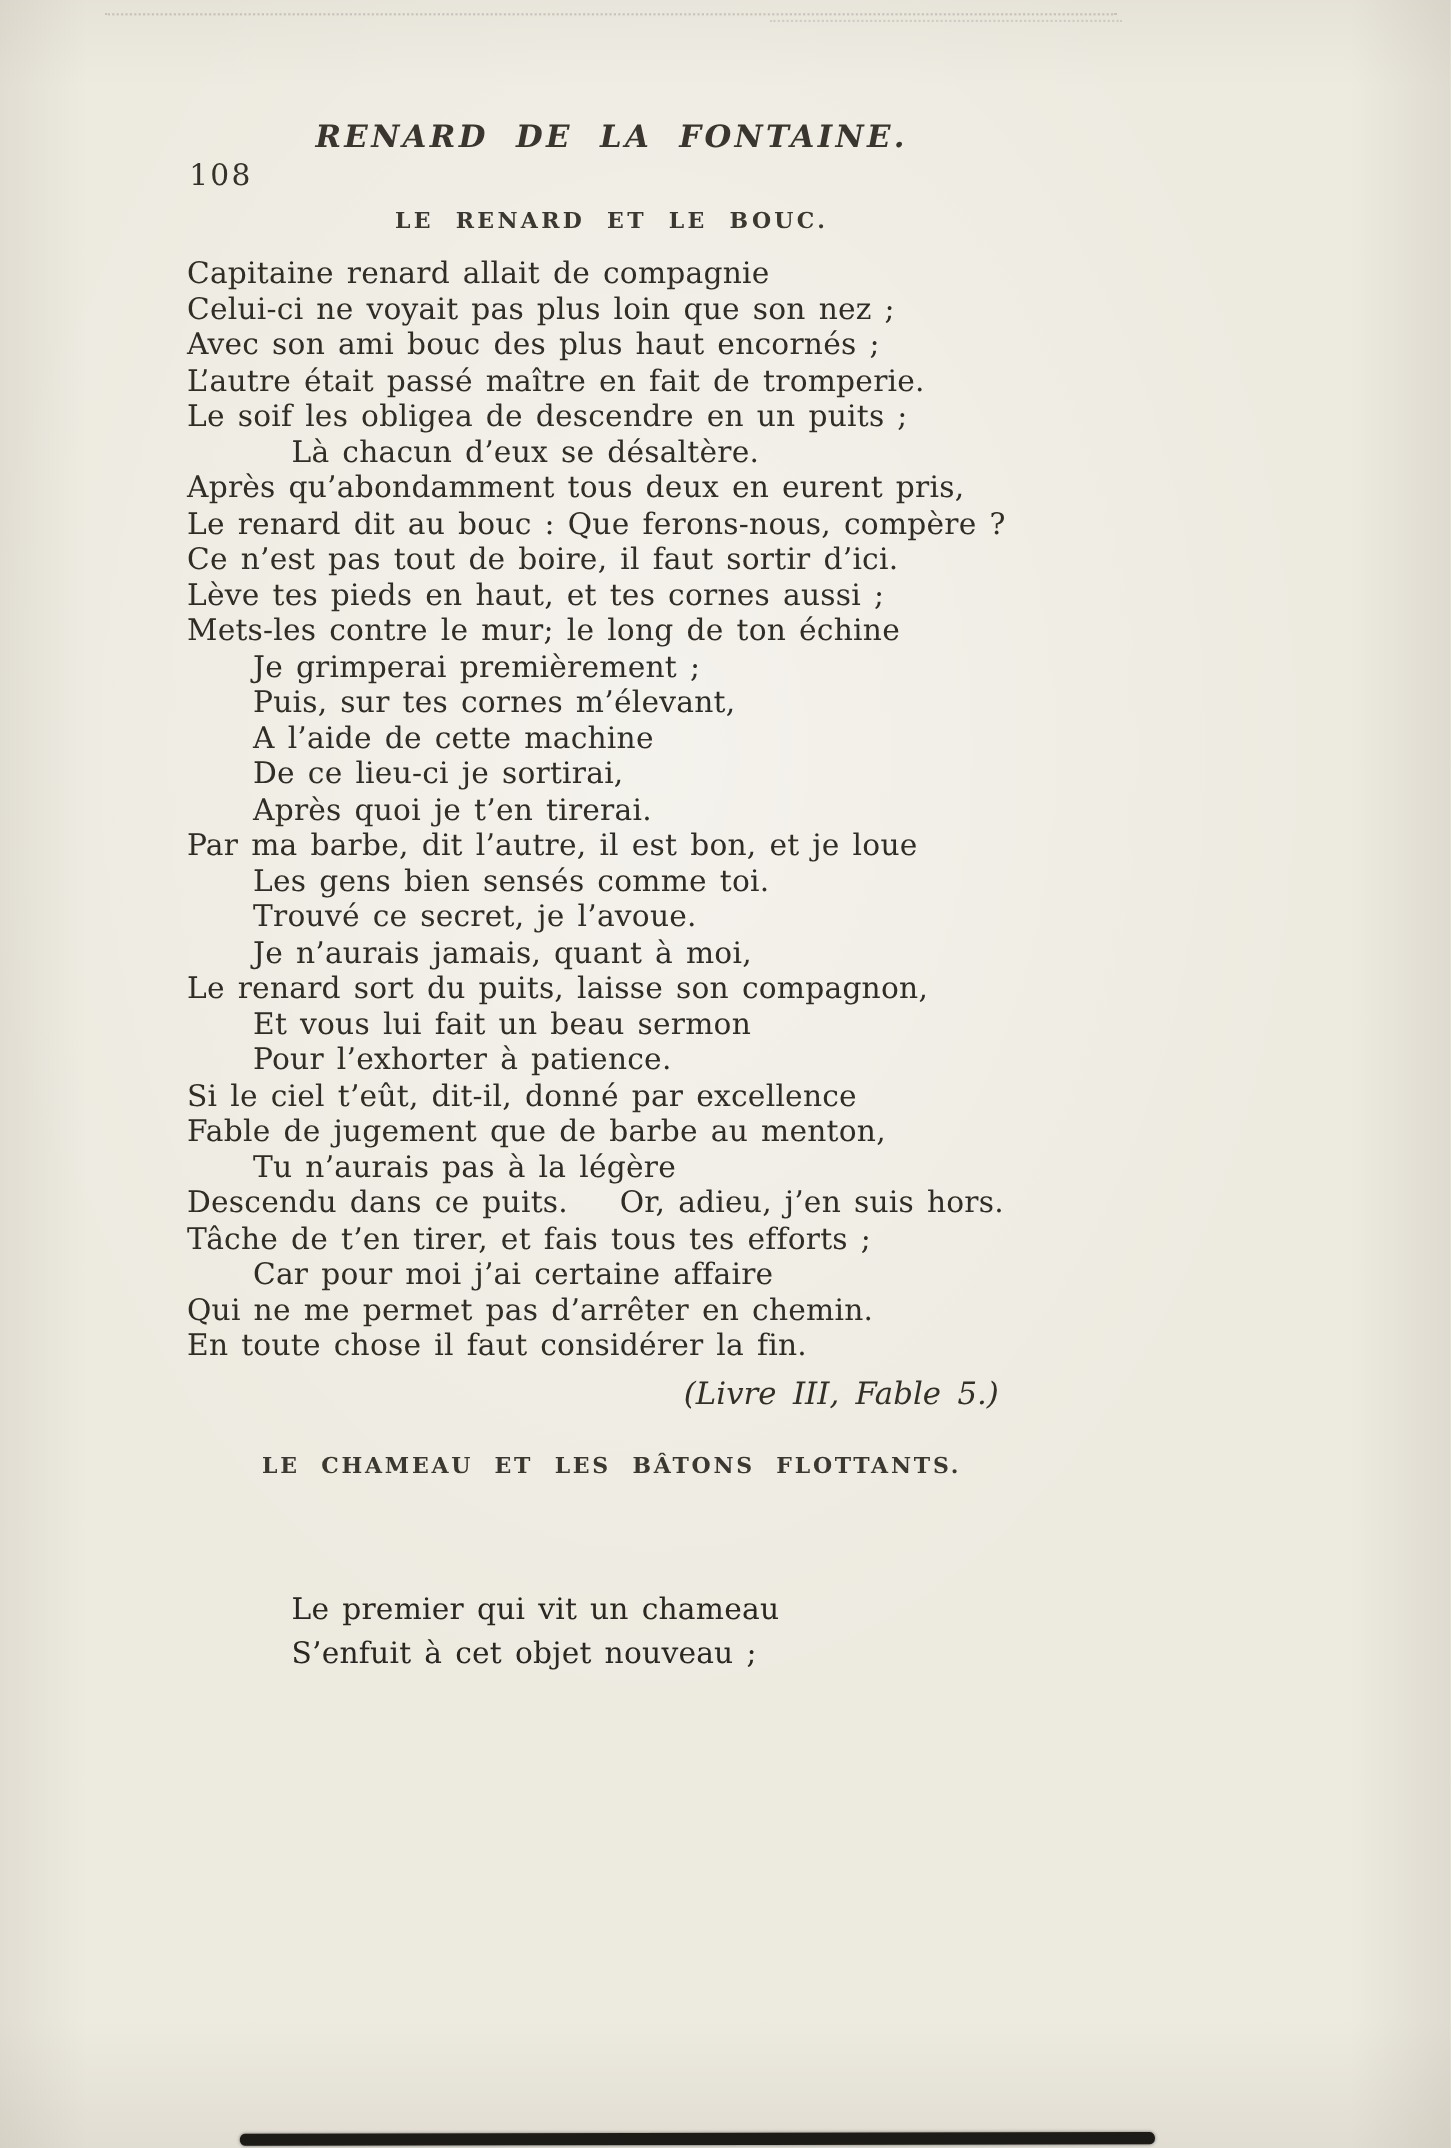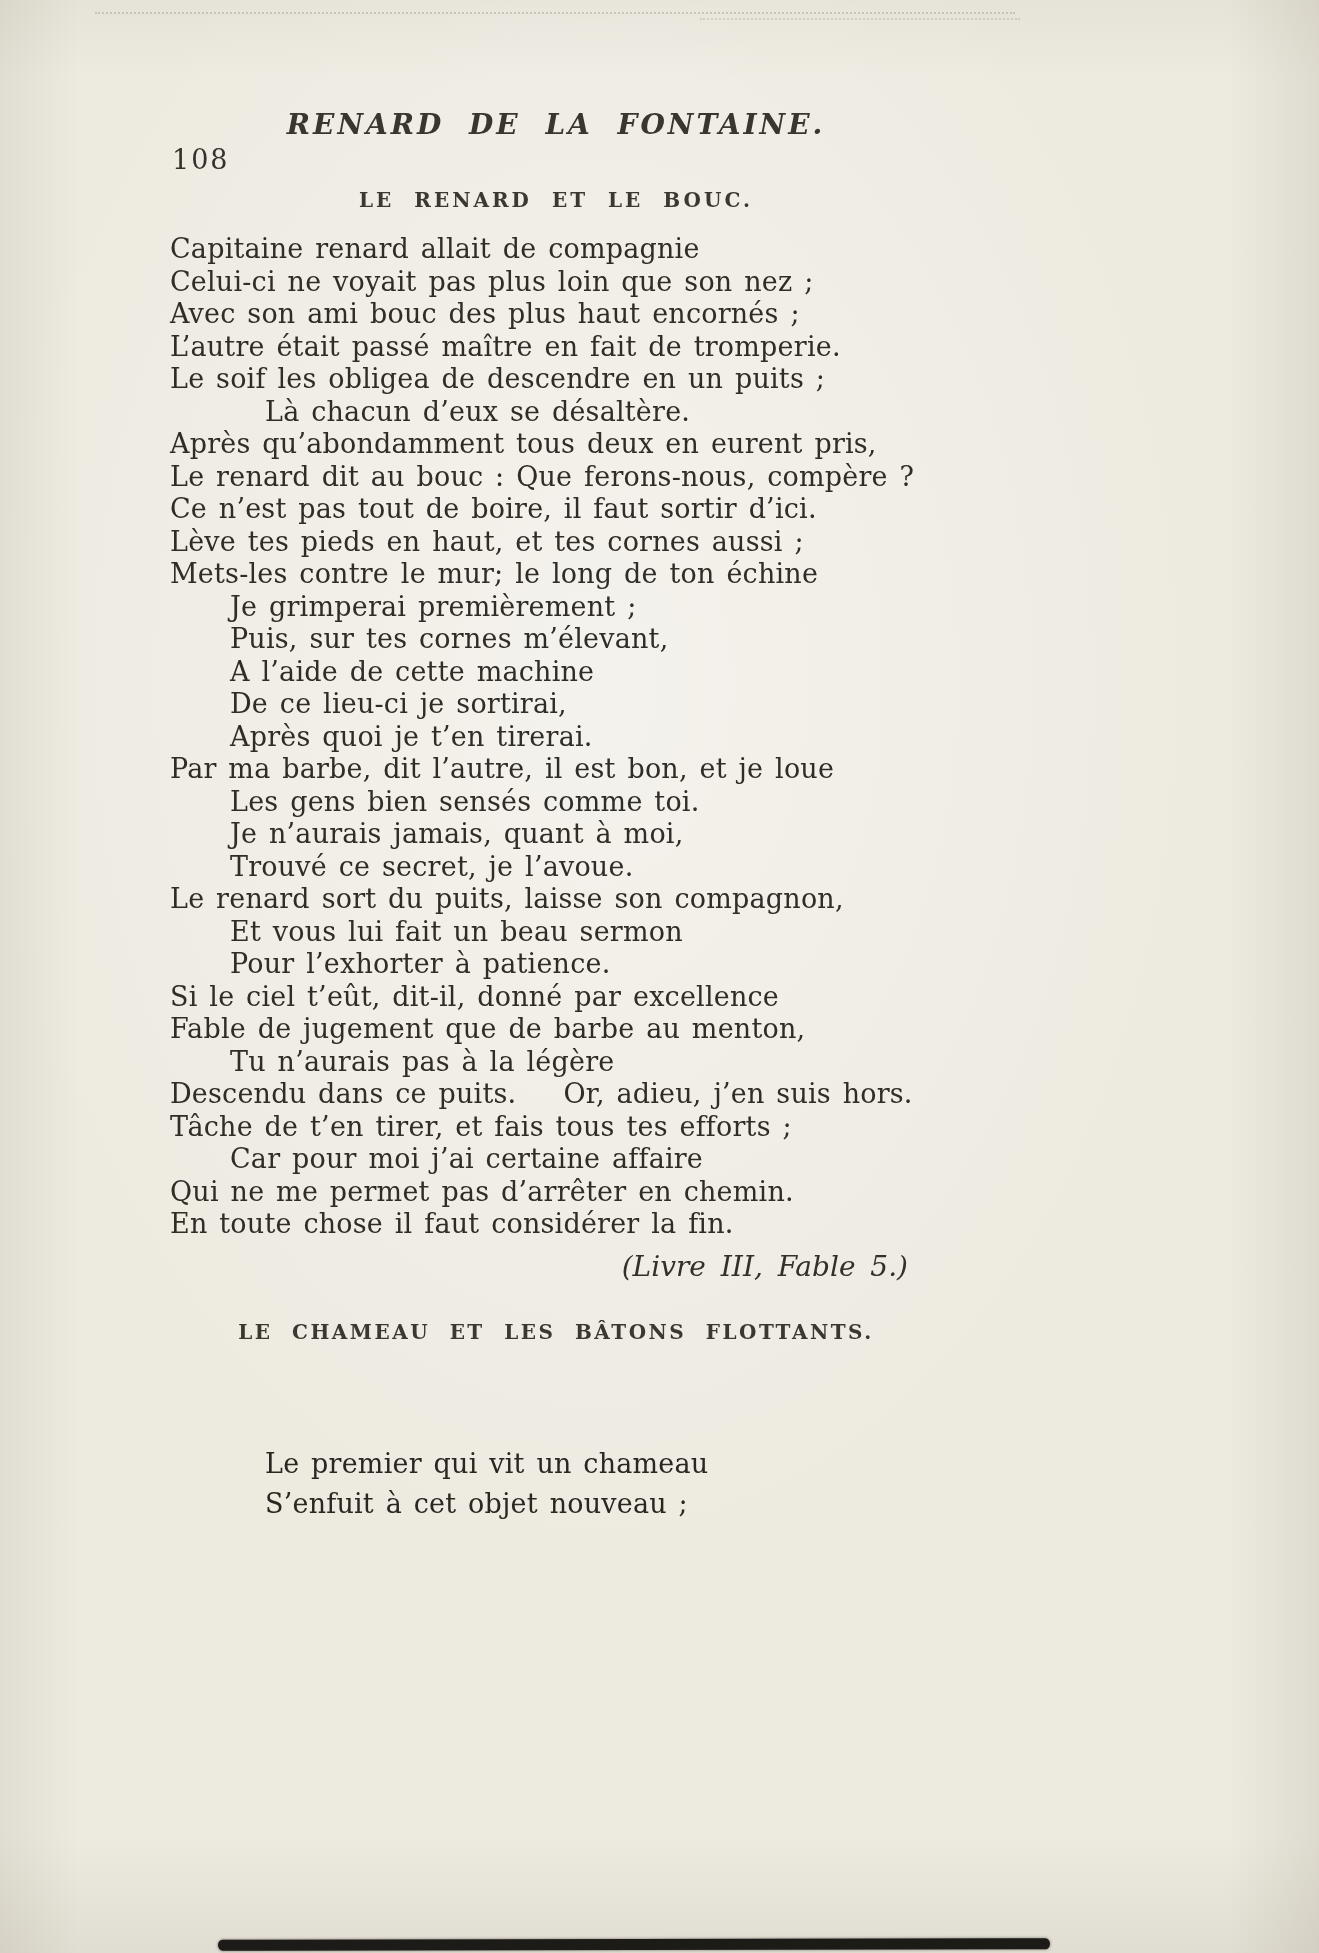--- a/index.html
+++ b/index.html
@@ -156,22 +156,22 @@
       <div class="poem-line indent-0">Ce n’est pas tout de boire, il faut sortir d’ici.</div>
       <div class="poem-line indent-0">Lève tes pieds en haut, et tes cornes aussi ;</div>
       <div class="poem-line indent-0">Mets-les contre le mur; le long de ton échine</div>
       <div class="poem-line indent-2">Je grimperai premièrement ;</div>
       <div class="poem-line indent-2">Puis, sur tes cornes m’élevant,</div>
       <div class="poem-line indent-2">A l’aide de cette machine</div>
       <div class="poem-line indent-2">De ce lieu-ci je sortirai,</div>
       <div class="poem-line indent-2">Après quoi je t’en tirerai.</div>
       <div class="poem-line indent-0">Par ma barbe, dit l’autre, il est bon, et je loue</div>
       <div class="poem-line indent-2">Les gens bien sensés comme toi.</div>
+      <div class="poem-line indent-2">Trouvé ce secret, je l’avoue.</div>
       <div class="poem-line indent-2">Je n’aurais jamais, quant à moi,</div>
-      <div class="poem-line indent-2">Trouvé ce secret, je l’avoue.</div>
       <div class="poem-line indent-0">Le renard sort du puits, laisse son compagnon,</div>
       <div class="poem-line indent-2">Et vous lui fait un beau sermon</div>
       <div class="poem-line indent-2">Pour l’exhorter à patience.</div>
       <div class="poem-line indent-0">Si le ciel t’eût, dit-il, donné par excellence</div>
       <div class="poem-line indent-0">Fable de jugement que de barbe au menton,</div>
       <div class="poem-line indent-2">Tu n’aurais pas à la légère</div>
       <div class="poem-line indent-0">Descendu dans ce puits.    Or, adieu, j’en suis hors.</div>
       <div class="poem-line indent-0">Tâche de t’en tirer, et fais tous tes efforts ;</div>
       <div class="poem-line indent-2">Car pour moi j’ai certaine affaire</div>
       <div class="poem-line indent-0">Qui ne me permet pas d’arrêter en chemin.</div>

